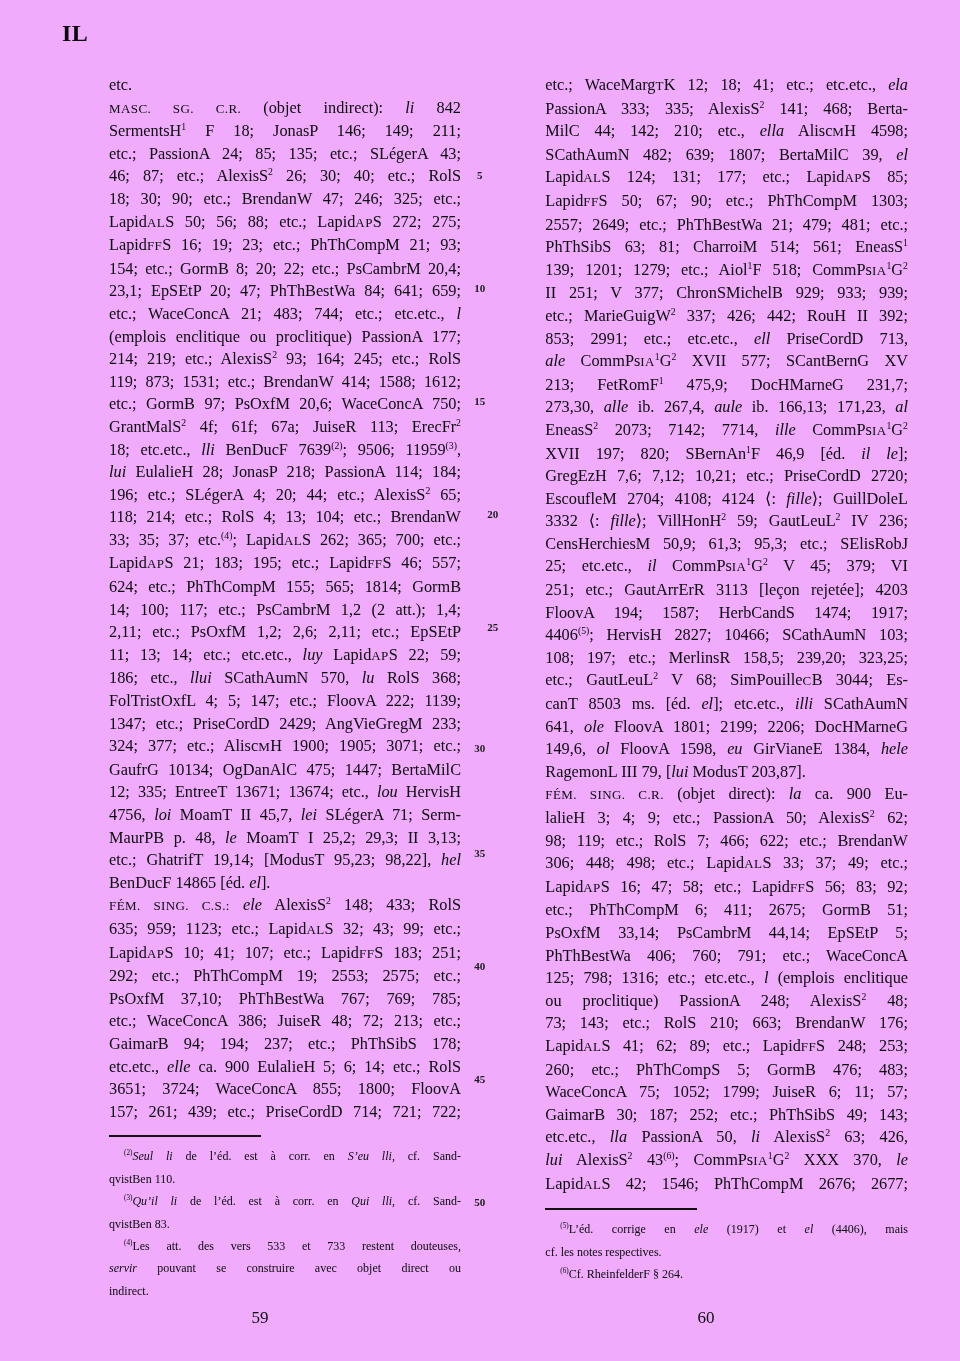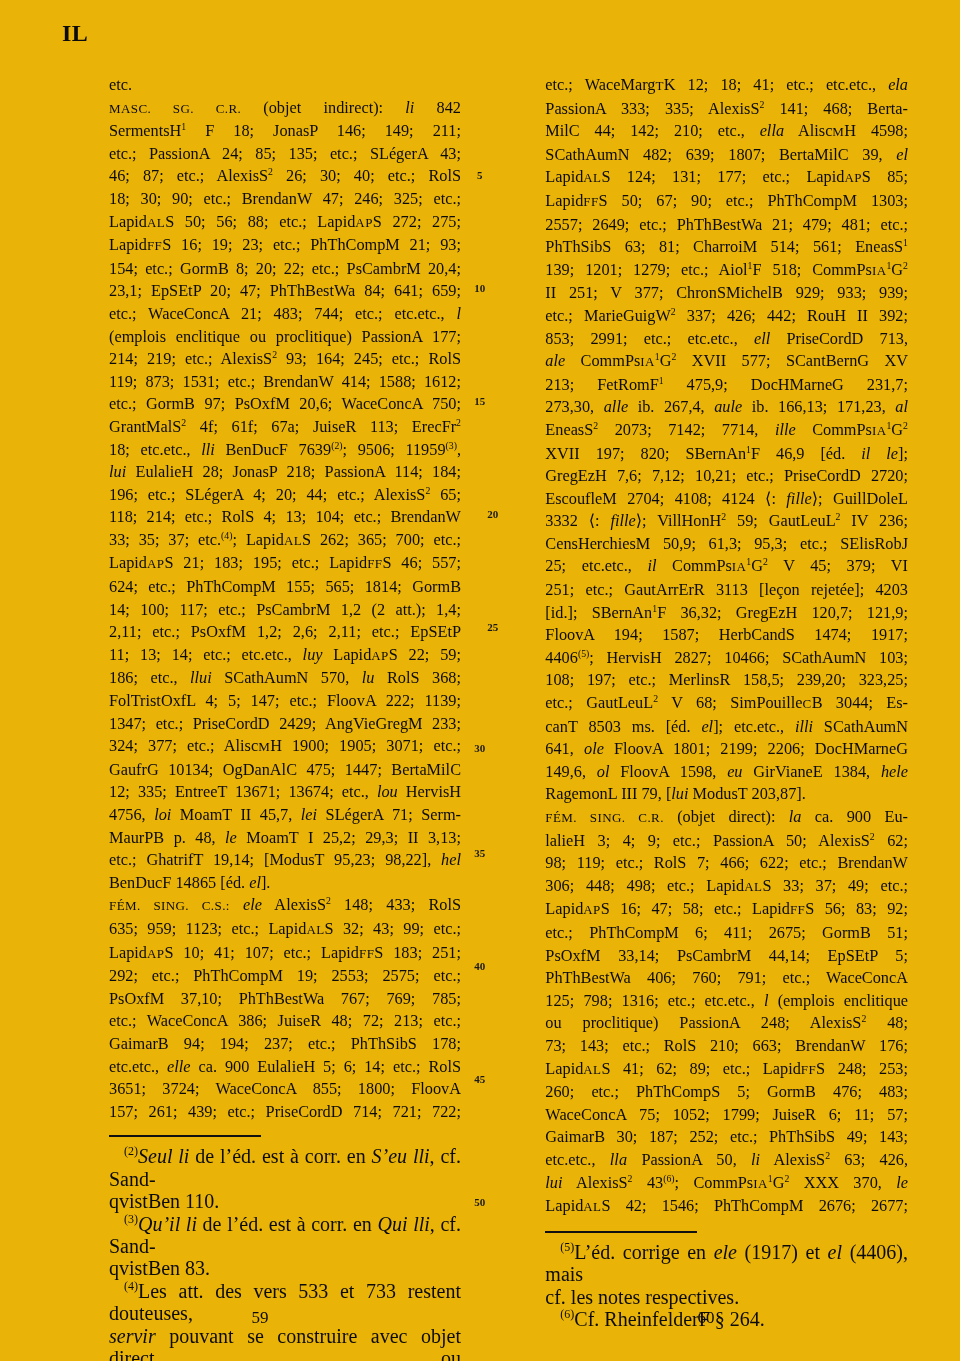--- a/index.html
+++ b/index.html
@@ -1,19 +1,19 @@
 <!DOCTYPE html>
 <html><head>
 <meta charset="utf-8">
 <style>
   html,body{margin:0;padding:0;background:#e8e8e6;}
   .page{
     position:relative;
     width:960px;height:1361px;
-    background:#eab308;
+    background:#f0abfc;
     color:#0b0b0b;
     font-family:"Liberation Serif","DejaVu Serif",serif;
     box-sizing:border-box;
     padding:20px 52px 0 62px;
     overflow:hidden;
   }
   .lemma-header{
     font-weight:bold;
     font-size:24px;
     letter-spacing:0.5px;
@@ -41,21 +41,21 @@
     text-align:justify;
     text-align-last:justify;
     text-justify:inter-word;
     white-space:normal;
   }
   .tl.nj{text-align:left;text-align-last:auto;}
   .fnrule{
     width:152px;height:2px;background:#111;
     margin:12px 0 8px 0;
   }
-  .fns .tl{font-size:20px;line-height:22.4px;}
+  .fns .tl{font-size:12px;line-height:22.4px;}
   .ind{text-indent:15px;}
   sup{font-size:0.6em;line-height:0;vertical-align:super;letter-spacing:0;}
   .sc{font-size:0.8em;letter-spacing:0.03em;}
   i{font-style:italic;}
   .pagenums{
     position:absolute;
     top:1308px;left:0;width:960px;
     font-size:17px;
   }
   .pagenums .pn{position:absolute;transform:translateX(-50%);}
@@ -163,21 +163,20 @@
           <div class="tl">213; FetRomF<sup>1</sup> 475,9; DocHMarneG 231,7;</div>
           <div class="tl">273,30, <i>alle</i> ib. 267,4, <i>aule</i> ib. 166,13; 171,23, <i>al</i></div>
           <div class="tl">EneasS<sup>2</sup> 2073; 7142; 7714, <i>ille</i> CommPs<span class="sc">IA</span><sup>1</sup>G<sup>2</sup></div>
           <div class="tl">XVII 197; 820; SBernAn<sup>1</sup>F 46,9 [éd. <i>il le</i>];</div>
           <div class="tl">GregEzH 7,6; 7,12; 10,21; etc.; PriseCordD 2720;</div>
           <div class="tl">EscoufleM 2704; 4108; 4124 ⟨: <i>fille</i>⟩; GuillDoleL</div>
           <div class="tl">3332 ⟨: <i>fille</i>⟩; VillHonH<sup>2</sup> 59; GautLeuL<sup>2</sup> IV 236;</div>
           <div class="tl">CensHerchiesM 50,9; 61,3; 95,3; etc.; SElisRobJ</div>
           <div class="tl">25; etc.etc., <i>il</i> CommPs<span class="sc">IA</span><sup>1</sup>G<sup>2</sup> V 45; 379; VI</div>
           <div class="tl">251; etc.; GautArrErR 3113 [leçon rejetée]; 4203</div>
-          <div class="tl">[id.]; SBernAn<sup>1</sup>F 36,32; GregEzH 120,7; 121,9;</div>
           <div class="tl">FloovA 194; 1587; HerbCandS 1474; 1917;</div>
           <div class="tl">4406<sup>(5)</sup>; HervisH 2827; 10466; SCathAumN 103;</div>
           <div class="tl">108; 197; etc.; MerlinsR 158,5; 239,20; 323,25;</div>
           <div class="tl">etc.; GautLeuL<sup>2</sup> V 68; SimPouille<span class="sc">C</span>B 3044; Es-</div>
           <div class="tl">canT 8503 ms. [éd. <i>el</i>]; etc.etc., <i>illi</i> SCathAumN</div>
           <div class="tl">641, <i>ole</i> FloovA 1801; 2199; 2206; DocHMarneG</div>
           <div class="tl">149,6, <i>ol</i> FloovA 1598, <i>eu</i> GirVianeE 1384, <i>hele</i></div>
           <div class="tl nj">RagemonL III 79, [<i>lui</i> ModusT 203,87].</div>
           <div class="tl"><span class="sc">FÉM. SING. C.R.</span> (objet direct): <i>la</i> ca. 900 Eu-</div>
           <div class="tl">lalieH 3; 4; 9; etc.; PassionA 50; AlexisS<sup>2</sup> 62;</div>

